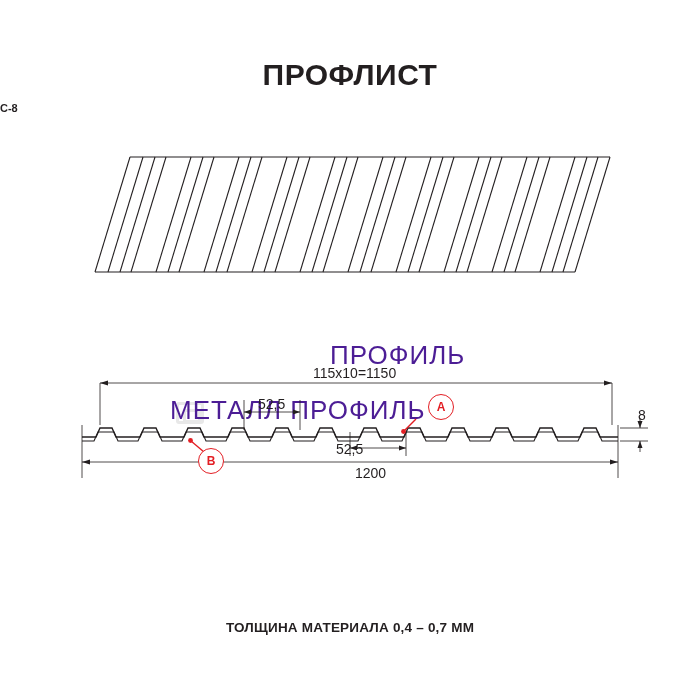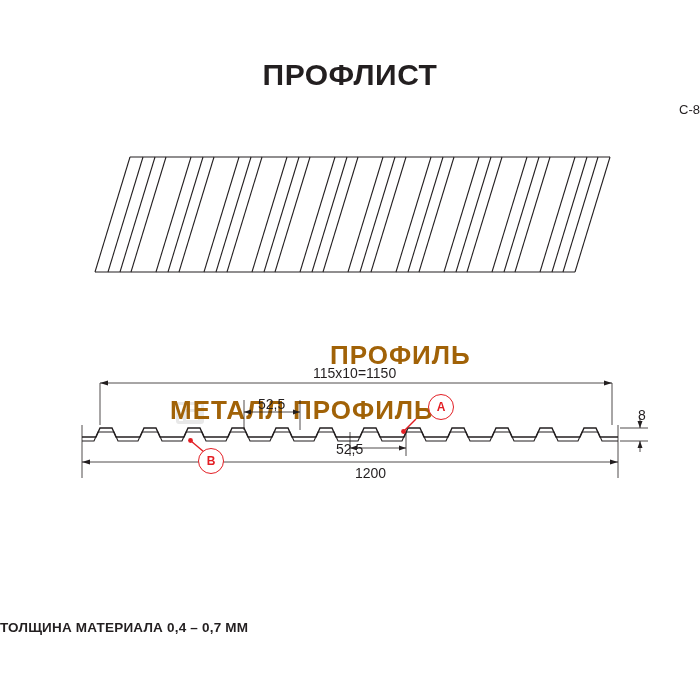--- a/index.html
+++ b/index.html
@@ -27,48 +27,48 @@
     font-size: 30px;
     font-weight: bold;
     letter-spacing: 0.5px;
     color: #231f20;
   }
   .subtitle {
     position: absolute;
     top: 102px;
     left: 0;
     width: 700px;
-    text-align: right;
-    font-size: 13px;
+    text-align: left;
+    font-size: 11px;
+    font-weight: bold;
+    color: #231f20;
+  }
+  .footnote {
+    position: absolute;
+    top: 620px;
+    left: 0;
+    width: 700px;
+    text-align: center;
+    font-size: 13.5px;
+    font-weight: bold;
+    letter-spacing: 0.2px;
+    color: #231f20;
+  }
+  .svg-layer {
+    position: absolute;
+    top: 0;
+    left: 0;
+    width: 700px;
+    height: 700px;
+  }
+  .wm {
+    position: absolute;
+    color: #4c1d95;
+    font-size: 26px;
     font-weight: normal;
-    color: #231f20;
-  }
-  .footnote {
-    position: absolute;
-    top: 620px;
-    left: 0;
-    width: 700px;
-    text-align: left;
-    font-size: 13.5px;
-    font-weight: bold;
-    letter-spacing: 0.2px;
-    color: #231f20;
-  }
-  .svg-layer {
-    position: absolute;
-    top: 0;
-    left: 0;
-    width: 700px;
-    height: 700px;
-  }
-  .wm {
-    position: absolute;
-    color: #a16207;
-    font-size: 26px;
-    font-weight: bold;
     letter-spacing: 1px;
     white-space: nowrap;
     user-select: none;
   }
   .wm1 { top: 236px; left: 222px; }
   .wm2 { top: 340px; left: 330px; }
   .wm3 { top: 395px; left: 170px; }
   .wm-logo {
     position: absolute;
     width: 28px;

